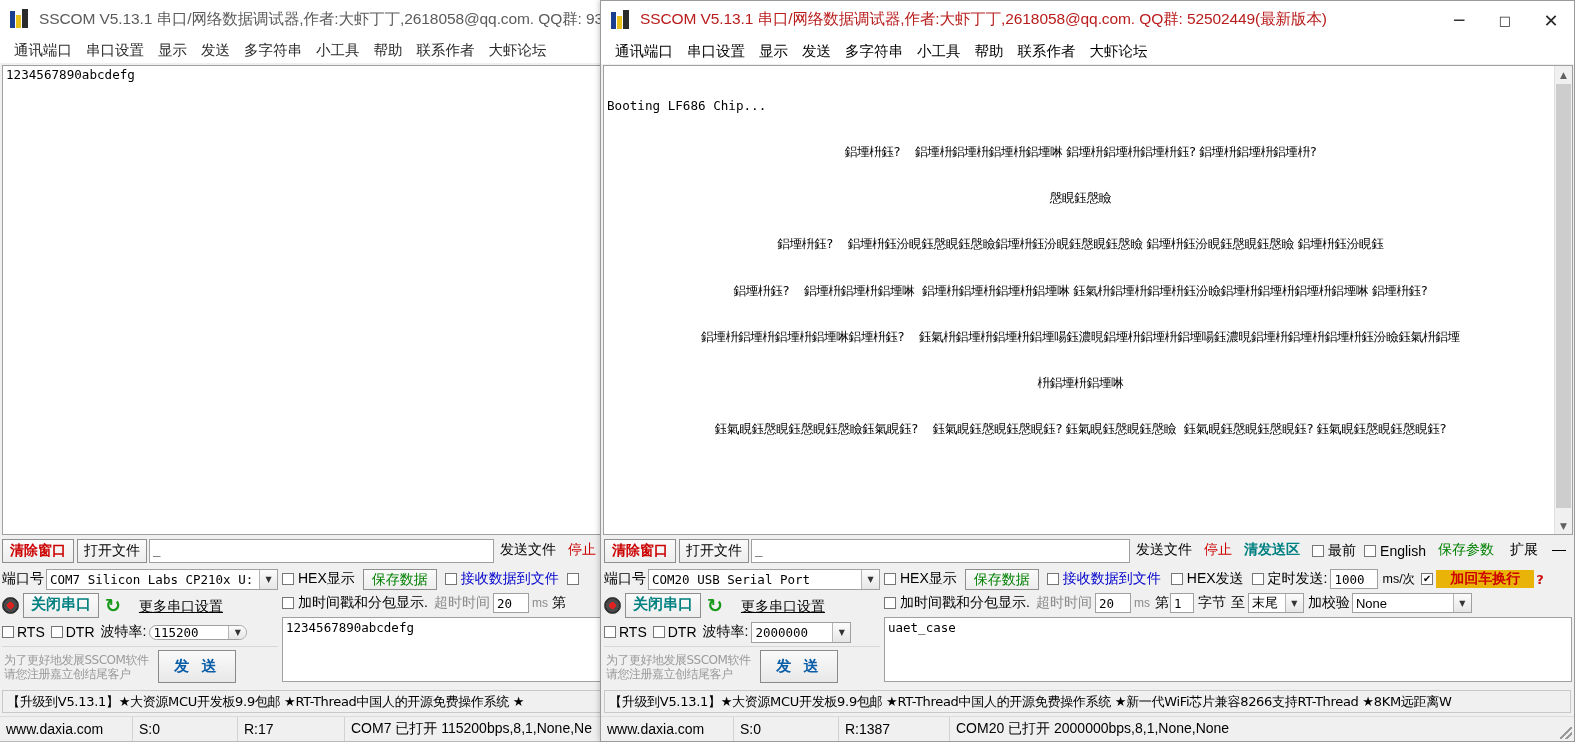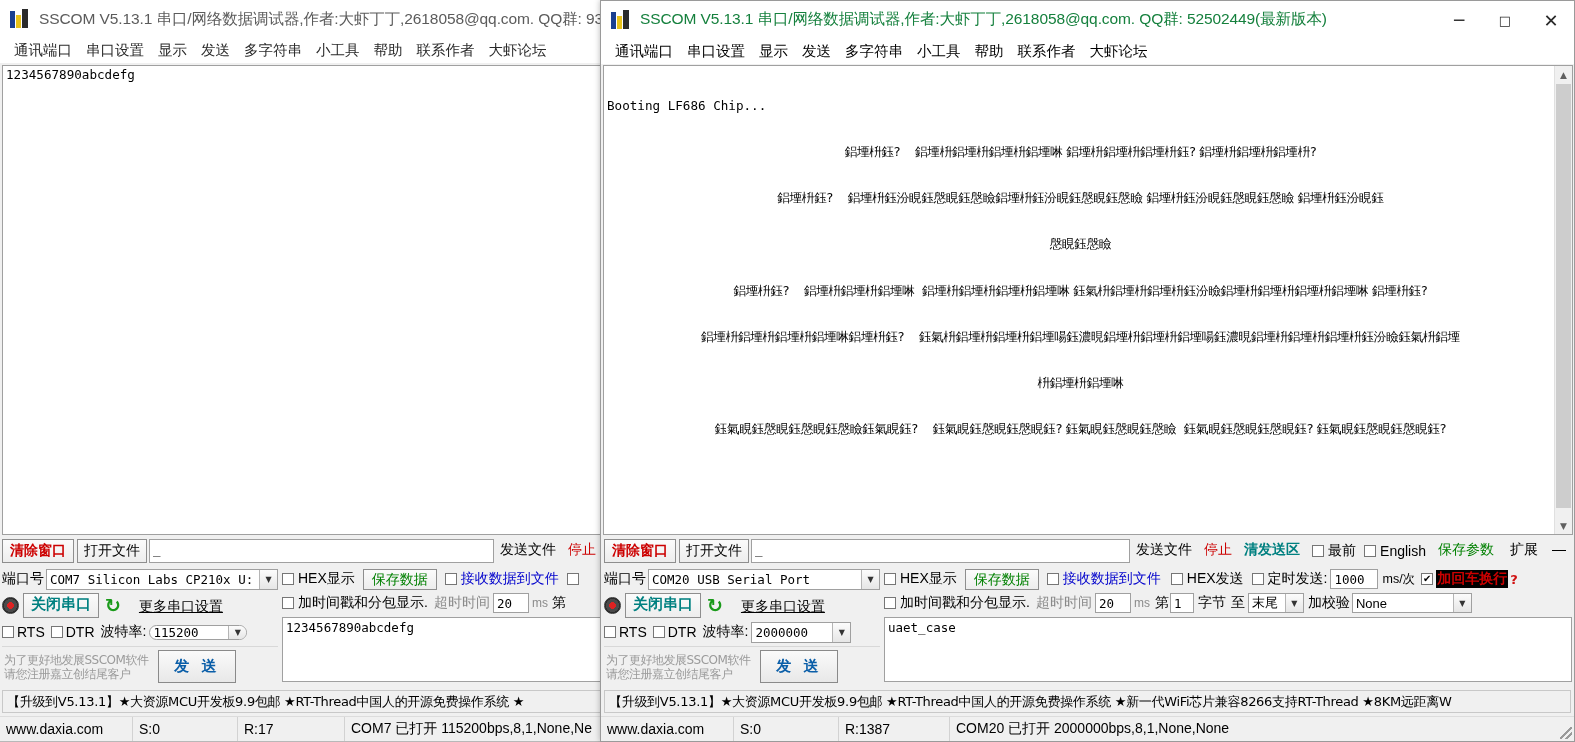--- a/index.html
+++ b/index.html
@@ -54,21 +54,21 @@
   }
   .app-icon .bar1, .app-icon .bar2, .app-icon .bar3 {
     position: absolute; bottom: 2px;
   }
   .app-icon .bar1 { left: 1px;  width: 5px; height: 17px; background: #1b3f8f; }
   .app-icon .bar2 { left: 7px;  width: 5px; height: 13px; background: #e8c21a; }
   .app-icon .bar3 { left: 13px; width: 6px; height: 19px; background: #2b2b2b; }
 
   .title-text {
     font-size: 15.5px;
-    color: #15803d;
+    color: #b91c1c;
     white-space: nowrap;
     letter-spacing: -0.1px;
   }
   .win.left .title-text { color: #5b5b5b; }
 
   .wincontrols {
     position: absolute; right: 0; top: 0;
     height: 38px; display: flex; align-items: stretch;
   }
   .wc {
@@ -293,24 +293,24 @@
     background: radial-gradient(circle at 50% 50%, #d22 0 32%, #4a4a4a 34% 60%, #2c2c2c 62% 100%);
     border: 1px solid #333;
     box-sizing: border-box;
     flex: 0 0 auto;
   }
   .refresh-icon {
     font-size: 19px; color: #1a9a1a; font-family: "DejaVu Sans", sans-serif;
     line-height: 1; font-weight: bold;
   }
   .hl-yellow {
-    background: #000000;
+    background: #eab308;
     color: #cc0000;
     font-weight: bold;
-    padding: 0 1px;
+    padding: 0 14px;
   }
   .qmark-red {
     color: #d01010; font-weight: bold; font-size: 13px;
     font-family: "DejaVu Sans", sans-serif;
   }
   .resize-grip {
     position:absolute; right:2px; bottom:2px; width:12px; height:12px;
     background:
       linear-gradient(135deg, transparent 45%, #9a9a9a 45%, #9a9a9a 55%, transparent 55%),
       linear-gradient(135deg, transparent 70%, #9a9a9a 70%, #9a9a9a 80%, transparent 80%);
@@ -447,22 +447,22 @@
       <span class="menu-item">小工具</span>
       <span class="menu-item">帮助</span>
       <span class="menu-item">联系作者</span>
       <span class="menu-item">大虾论坛</span>
     </div>
 
     <div class="term-wrap">
       <div class="term-text">
         <div>Booting LF686 Chip...</div>
         <div class="mojibake">鋁堙枡鈺?    鋁堙枡鋁堙枡鋁堙枡鋁堙啉 鋁堙枡鋁堙枡鋁堙枡鈺? 鋁堙枡鋁堙枡鋁堙枡?</div>
+        <div class="mojibake">慇睍鈺慇瞼</div>
         <div class="mojibake">鋁堙枡鈺?    鋁堙枡鈺汾睍鈺慇睍鈺慇瞼鋁堙枡鈺汾睍鈺慇睍鈺慇瞼 鋁堙枡鈺汾睍鈺慇睍鈺慇瞼 鋁堙枡鈺汾睍鈺</div>
-        <div class="mojibake">慇睍鈺慇瞼</div>
         <div class="mojibake">鋁堙枡鈺?    鋁堙枡鋁堙枡鋁堙啉  鋁堙枡鋁堙枡鋁堙枡鋁堙啉 鈺氣枡鋁堙枡鋁堙枡鈺汾瞼鋁堙枡鋁堙枡鋁堙枡鋁堙啉 鋁堙枡鈺?</div>
         <div class="mojibake">鋁堙枡鋁堙枡鋁堙枡鋁堙啉鋁堙枡鈺?    鈺氣枡鋁堙枡鋁堙枡鋁堙啺鈺濃晛鋁堙枡鋁堙枡鋁堙啺鈺濃晛鋁堙枡鋁堙枡鋁堙枡鈺汾瞼鈺氣枡鋁堙</div>
         <div class="mojibake">枡鋁堙枡鋁堙啉</div>
         <div class="mojibake">鈺氣睍鈺慇睍鈺慇睍鈺慇瞼鈺氣睍鈺?    鈺氣睍鈺慇睍鈺慇睍鈺? 鈺氣睍鈺慇睍鈺慇瞼  鈺氣睍鈺慇睍鈺慇睍鈺? 鈺氣睍鈺慇睍鈺慇睍鈺?</div>
         
         
         
         
         
         

